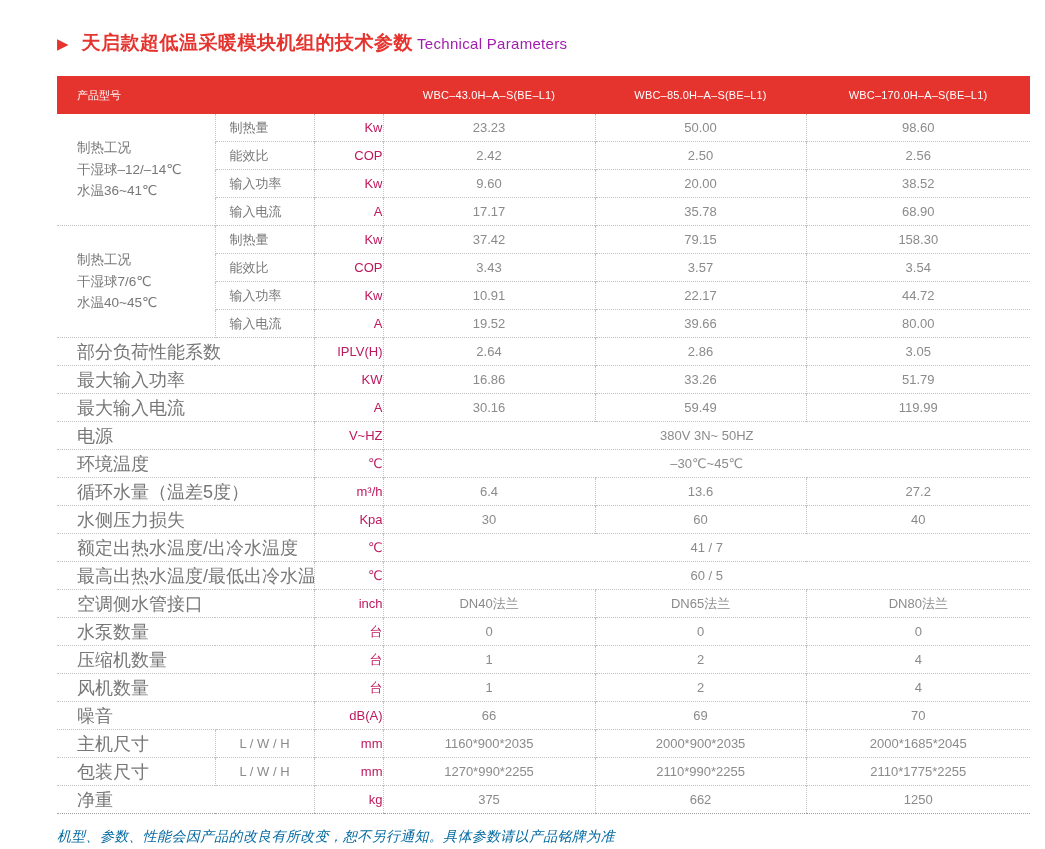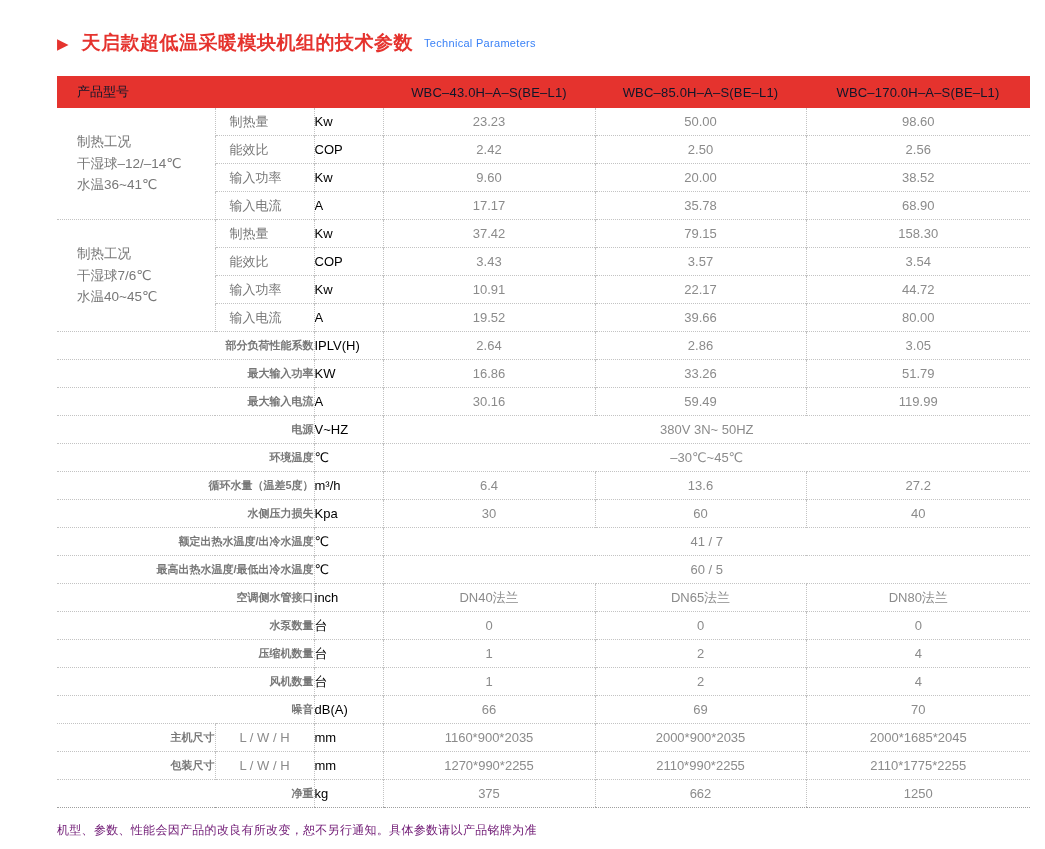--- a/index.html
+++ b/index.html
@@ -10,53 +10,53 @@
   }
   .page { position: relative; width: 1045px; height: 849px; }
 
   
   .title-row {
     display: flex; align-items: center;
     padding: 30px 0 0 57px; margin-bottom: 20px;
   }
   .tri-icon { color: #E5332E; font-size: 15px; margin-right: 13px; line-height: 1; }
   .cn-title { color: #E5332E; font-size: 19px; font-weight: bold; letter-spacing: 0.5px; }
-  .en-title { color: #3b82f6; font-size: 11px; margin-left: 11px; letter-spacing: 0.3px; }
+  .en-title { color: #a21caf; font-size: 15px; margin-left: 4px; letter-spacing: 0.3px; }
 
   
   table.spec {
     border-collapse: collapse; table-layout: fixed;
     width: 973px; margin-left: 57px;
   }
   thead th {
-    background: #E5332E; color: #0f172a; font-weight: normal;
-    height: 32px; font-size: 13px; padding: 0;
+    background: #E5332E; color: #ffffff; font-weight: normal;
+    height: 38px; font-size: 11px; padding: 0;
   }
   th.plabel { text-align: left; padding-left: 20px; }
   th.model  { letter-spacing: 0.2px; }
 
   tbody td {
     height: 27px; font-size: 13px; color: #7d7d7d;
     border-top: 1px dotted #c3c3c3; padding: 0;
     white-space: nowrap; overflow: hidden;
   }
   tbody tr:first-child td { border-top: 0; }
   tbody tr:last-child td { border-bottom: 1px dotted #9f9f9f; }
   td.vline { border-left: 1px dotted #c3c3c3; }
 
   td.group { text-align: left; padding-left: 20px; line-height: 1.6; font-size: 13.5px; color: #777; }
   td.sub   { text-align: left; padding-left: 14px; font-size: 13px; color: #777; }
-  td.label { text-align: right; padding-left: 20px; font-size: 11px; color: #777; font-weight: bold; }
+  td.label { text-align: left; padding-left: 20px; font-size: 18px; color: #777; }
   td.dimsub{ text-align: center; color: #8b8b8b; }
-  td.unit  { text-align: left; color: #000000; }
+  td.unit  { text-align: right; color: #be185d; }
   td.val   { text-align: center; color: #8b8b8b; }
 
   
   .footnote {
-    margin: 14px 0 0 57px; font-size: 12px; color: #701a75; letter-spacing: 0.3px;
+    margin: 14px 0 0 57px; font-size: 14px; color: #0369a1; letter-spacing: 0.3px; font-style: italic;
   }
 </style>
 </head>
 <body>
 
 <div class="page">
 
   <div class="title-row">
     <span class="tri-icon">▶</span>
     <span class="cn-title">天启款超低温采暖模块机组的技术参数</span>

